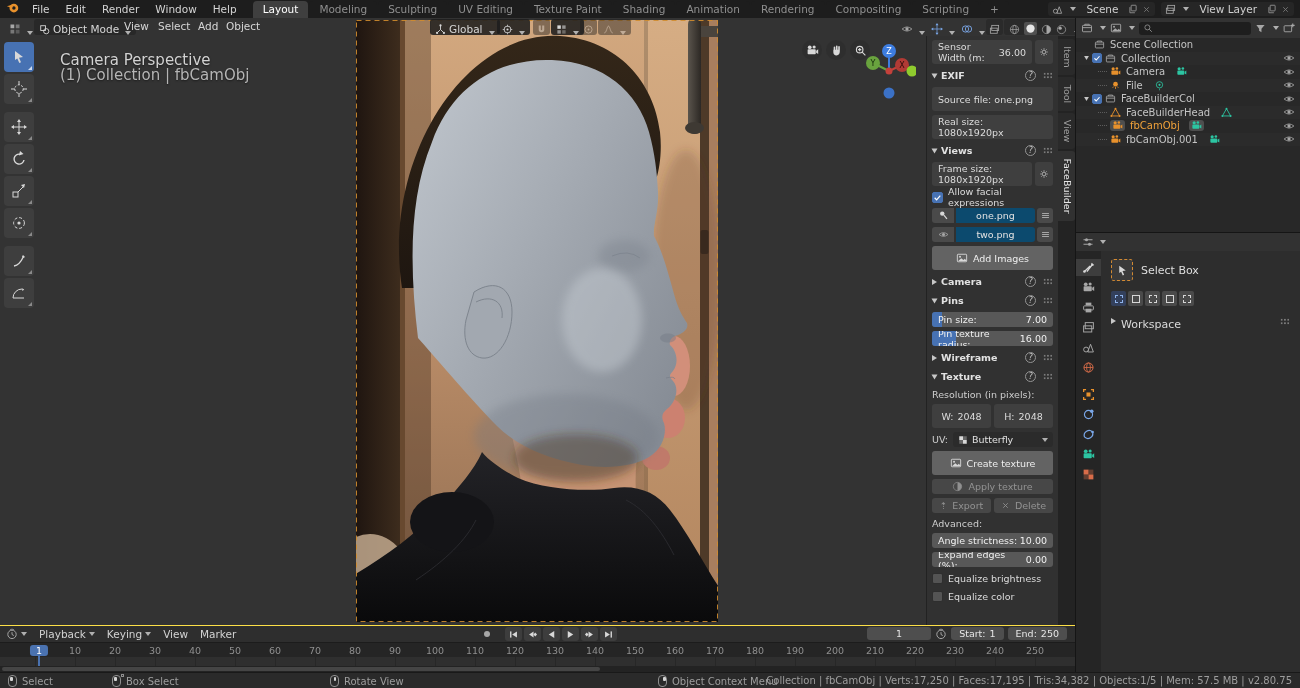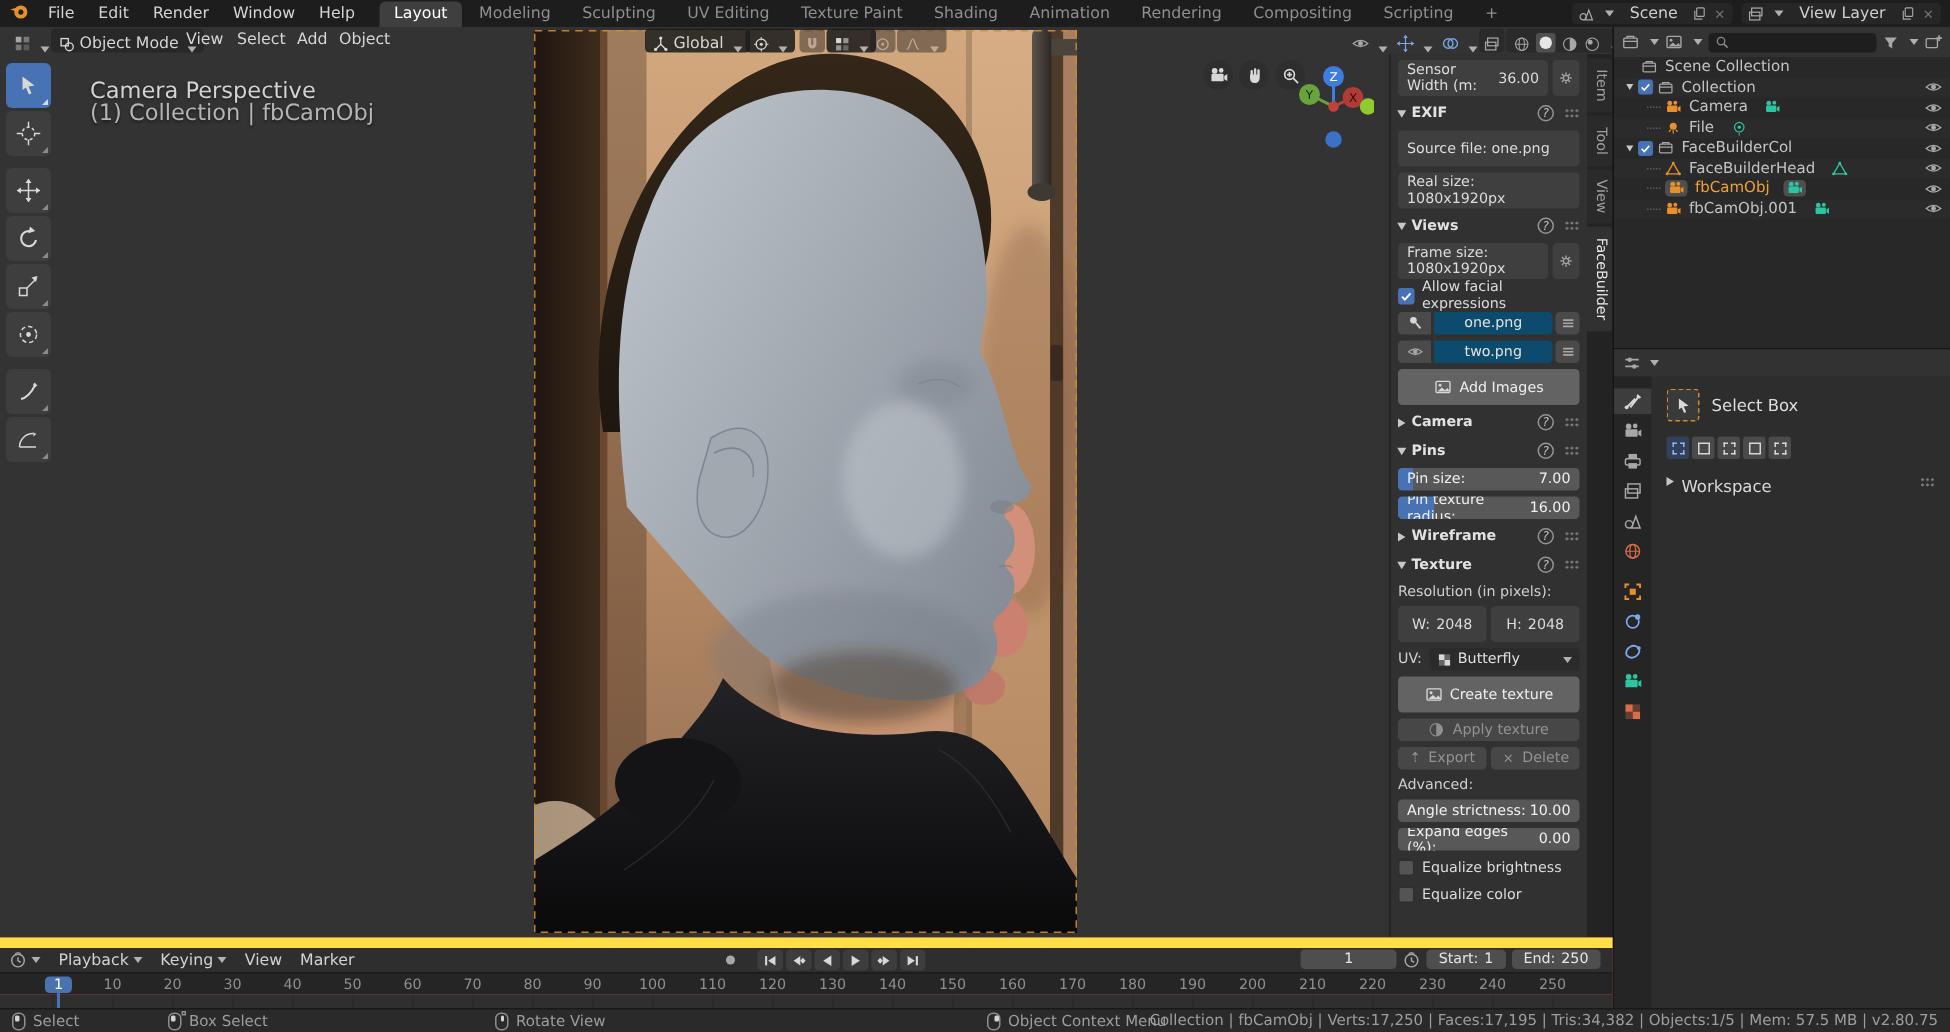--- a/index.html
+++ b/index.html
@@ -94,21 +94,21 @@
   .pr-body{position:absolute;left:25px;top:18px;right:0;bottom:0;padding:8px 10px}
   .toolhead{display:flex;align-items:center;gap:8px;color:#dedede}
   .toolicon{width:22px;height:22px;border:1px dashed #d38a33;border-radius:3px;background:#3a3a3a;display:flex;align-items:center;justify-content:center}
   .selmodes{display:flex;gap:2px;margin:10px 0 12px}
   .sm{width:15px;height:15px;background:#4a4a4a;border-radius:2px;display:flex;align-items:center;justify-content:center}
   .sm i{display:block;width:8px;height:8px;border:1px dashed #d6d6d6}
   .sm.active{background:#33405c}
   .sm.active i{border-color:#8fb4ec}
   .wshead{display:flex;gap:5px;color:#d9d9d9}
   
-  .timeline{left:0;top:625px;width:1075px;height:47px;background:#ef4444;border-top:7px solid #fde047}
+  .timeline{left:0;top:625px;width:1075px;height:47px;background:#84cc16;border-top:1px solid #fde047}
   .tl-head{height:16px;background:#2e2e2e;display:flex;align-items:center;padding:0 6px;gap:12px;font-size:10.5px;color:#d2d2d2;position:relative}
   .tl-center{position:absolute;left:478px;top:1px;display:flex;gap:2px;align-items:center}
   .pbtn{width:17px;height:14px;border-radius:3px;background:#3d3d3d;display:flex;align-items:center;justify-content:center}
   .tl-right{position:absolute;right:8px;top:1px;display:flex;gap:4px;align-items:center}
   .tfield{height:13px;background:#4e4e4e;border-radius:3px;font-size:9.5px;display:flex;align-items:center;justify-content:center;gap:4px;padding:0 8px;color:#e6e6e6}
   .tl-ruler{position:relative;height:15px;background:#252525;border-top:1px solid #1c1c1c}
   .tick{position:absolute;top:2px;transform:translateX(-50%);color:#8f8f8f;font-size:9.5px}
   .cfbadge{position:absolute;left:39px;top:1.5px;transform:translateX(-50%);background:#4a72b0;color:#fff;font-size:9.5px;padding:0 6px;border-radius:3px;z-index:2}
   .tl-track{position:relative;height:9px;background:#2f2f2f;background-image:linear-gradient(90deg,#272727 1px,transparent 1px);background-size:40px 100%;background-position:35px 0}
   .playhead{position:absolute;left:38px;top:-2px;width:2px;height:11px;background:#4a72b0}

